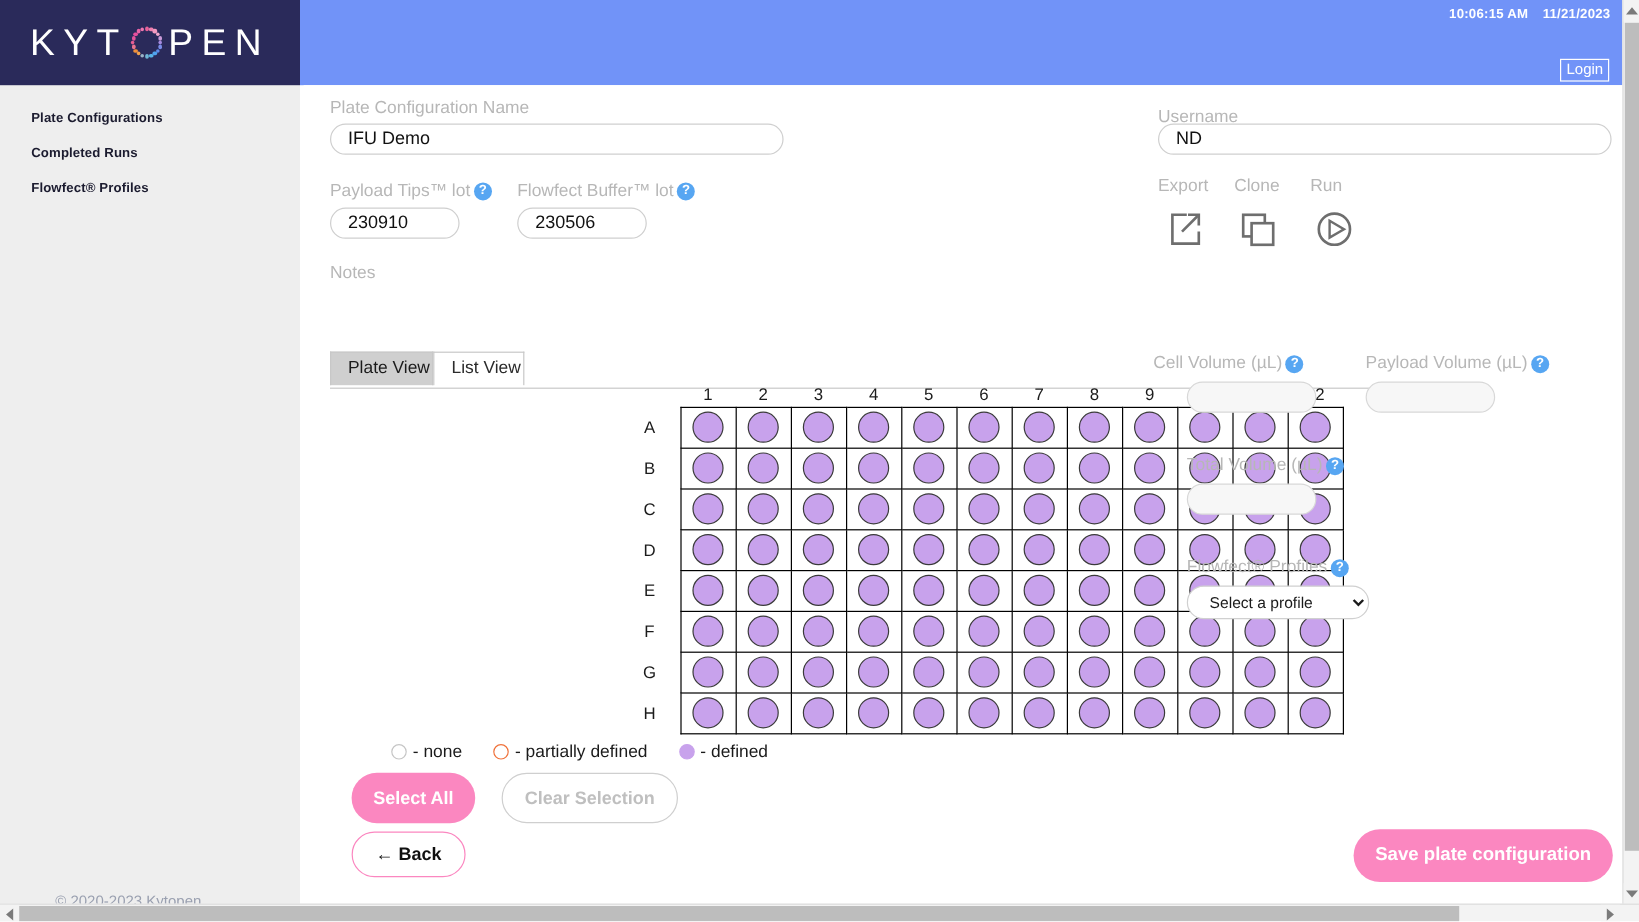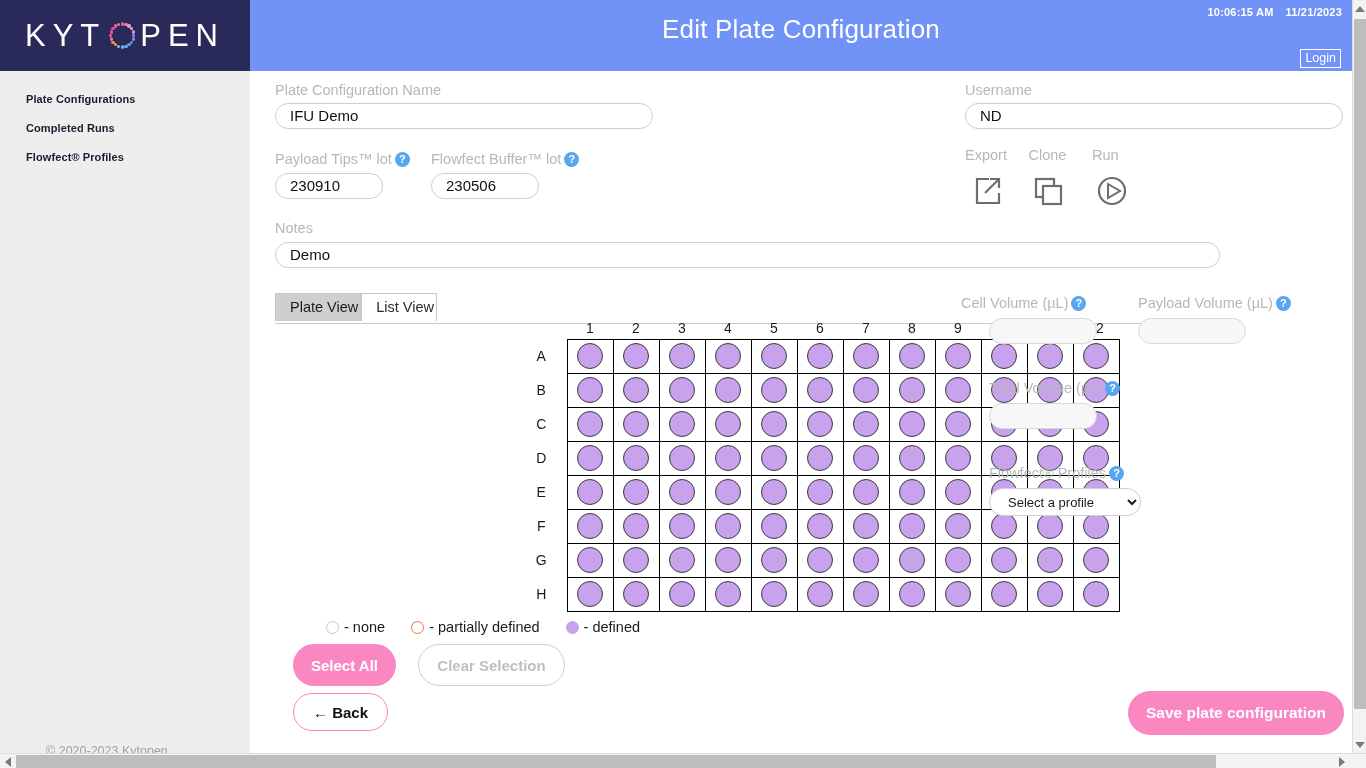--- a/index.html
+++ b/index.html
@@ -81,21 +81,21 @@
   .f-name-lbl { position:absolute; left: 22px; top: 10px; }
   .f-name { position:absolute; left: 22px; top: 32px; width: 378px; }
   .f-tips-lbl { position:absolute; left: 22px; top: 79px; white-space:nowrap; }
   .f-buf-lbl  { position:absolute; left: 178px; top: 79px; white-space:nowrap; }
   .f-tips { position:absolute; left: 22px; top: 102px; width: 108px; }
   .f-buf  { position:absolute; left: 178px; top: 102px; width: 108px; }
   .f-notes-lbl { position:absolute; left: 22px; top: 148px; }
   .f-notes { position:absolute; left: 22px; top: 171px; width: 945px; }
 
   
-  .f-user-lbl { position:absolute; left: 712px; top: 10px; }
+  .f-user-lbl { position:absolute; left: 712px; top: 18px; }
   .f-user { position:absolute; left: 712px; top: 32px; width: 378px; }
   .actions { position:absolute; left: 712px; top: 76px; }
   .action { display:inline-block; width: 59px; text-align: left; vertical-align: top; }
   .action .a-lbl { color:#b7b7b7; font-size: 14.5px; }
   .action .a-ico { margin-top: 8px; }
 
   
   .tabs { position:absolute; left: 22px; top: 221px; width: 700px; }
   .tab {
     display:inline-block; border:1px solid #c8c8c8; border-bottom:none; padding: 5px 2px 6px 14px;
@@ -226,39 +226,37 @@
     </div>
     <div class="nav">
       <div class="nav-item">Plate Configurations</div>
       <div class="nav-item">Completed Runs</div>
       <div class="nav-item">Flowfect® Profiles</div>
     </div>
     <div class="footer-note">© 2020-2023 Kytopen</div>
   </div>
 
   <div class="header">
-    <div class="header-title">Edit Plate Configuration</div>
     <div class="clock">
       <span>10:06:15 AM</span><span class="date">11/21/2023</span>
     </div>
     <button class="login-btn">Login</button>
   </div>
 
   <div class="main">
 
     <div class="lbl f-name-lbl">Plate Configuration Name</div>
     <input class="field f-name" value="IFU Demo" style="">
 
     <div class="lbl f-tips-lbl"><span>Payload Tips™ lot</span><span class="help">?</span></div>
     <div class="lbl f-buf-lbl"><span>Flowfect Buffer™ lot</span><span class="help">?</span></div>
     <input class="field f-tips" value="230910" style="">
     <input class="field f-buf" value="230506" style="">
 
     <div class="lbl f-notes-lbl">Notes</div>
-    <input class="field f-notes" value="Demo" style="">
 
     <div class="lbl f-user-lbl">Username</div>
     <input class="field f-user" value="ND" style="">
 
     <div class="actions">
       <div class="action">
         <div class="a-lbl">Export</div>
         <div class="a-ico">
           <svg width="40" height="40" viewBox="0 0 40 40">
             <polyline points="24,8 12,8 12,32 34,32 34,22" fill="none" stroke="#6e6e6e" stroke-width="2.2"></polyline>

